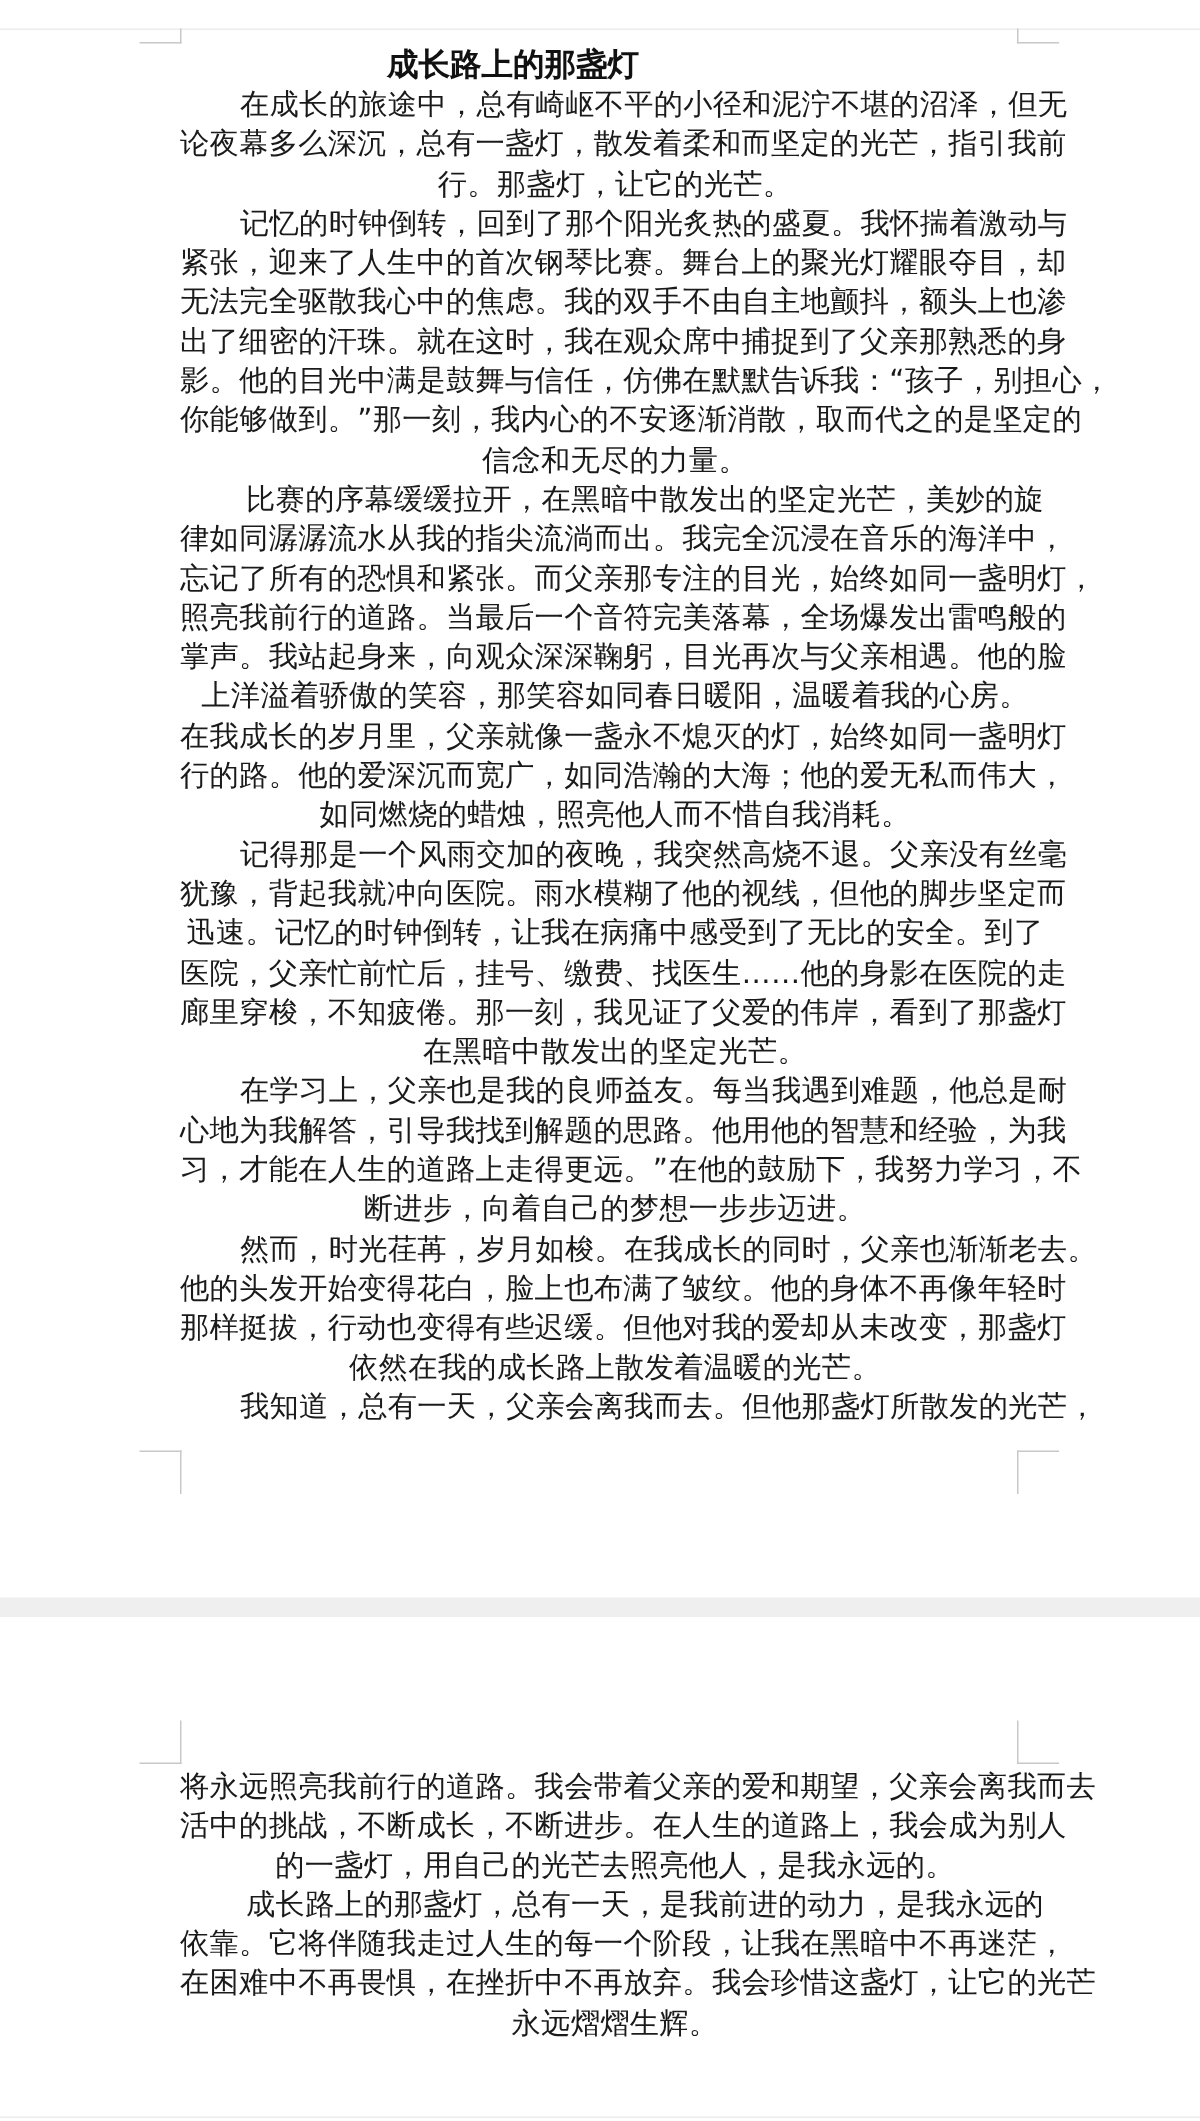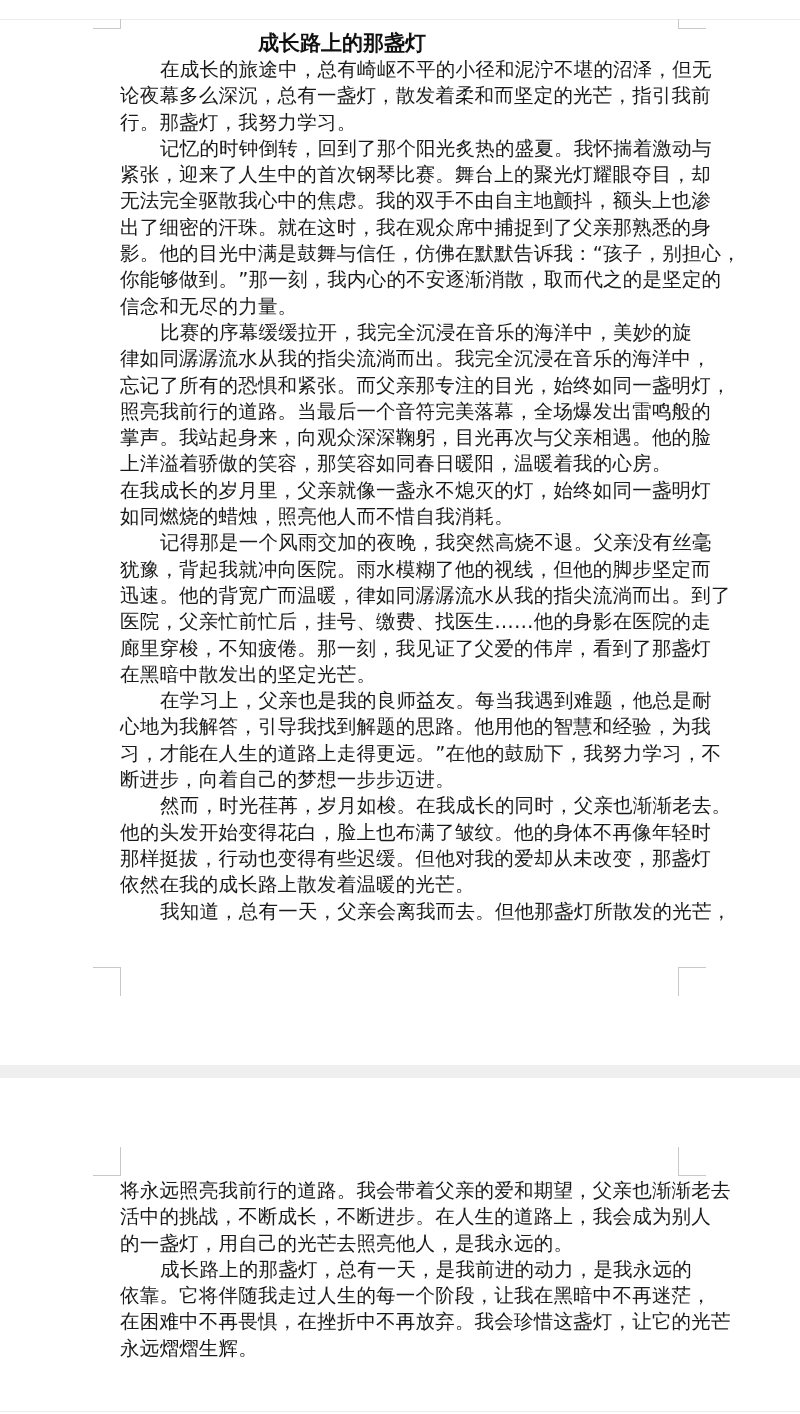--- a/index.html
+++ b/index.html
@@ -17,60 +17,61 @@
   .c-tr-1 { left:678px; top:19px; width:27px; height:9px; border-left-width:1px; border-bottom-width:1px; }
   .c-bl-1 { left:93px; top:967px; width:27px; height:28px; border-right-width:1px; border-top-width:1px; }
   .c-br-1 { left:678px; top:967px; width:27px; height:28px; border-left-width:1px; border-top-width:1px; }
   .c-tl-2 { left:93px; top:1147px; width:27px; height:28px; border-right-width:1px; border-bottom-width:1px; }
   .c-tr-2 { left:678px; top:1147px; width:27px; height:28px; border-left-width:1px; border-bottom-width:1px; }
 
   .doc-title {
     position:absolute; left:0; width:684px; top:30px; text-align:center;
     font-size:21px; font-weight:bold; line-height:26px; color:#111;
   }
-  .text-block { position:absolute; left:120px; width:580px; }
+  .text-block { position:absolute; left:120px; width:580px;text-align:center; }
   .page1-text { top:57px; }
   .page2-text { top:1178px; }
   .line {
     font-size:19.5px; line-height:26.3px; white-space:nowrap; letter-spacing:0.2px;
   }
   .line.indent { padding-left:40px; }
 </style>
 </head>
 <body>
 
 <div class="top-line"></div>
 
 <div class="corner c-tl-1"></div>
 <div class="corner c-tr-1"></div>
 
 <h1 class="doc-title" style="margin:0;">成长路上的那盏灯</h1>
 
 <div class="text-block page1-text" id="page1">
     <div class="line indent">在成长的旅途中，总有崎岖不平的小径和泥泞不堪的沼泽，但无</div>
     <div class="line">论夜幕多么深沉，总有一盏灯，散发着柔和而坚定的光芒，指引我前</div>
-    <div class="line">行。那盏灯，我努力学习。</div>
+    <div class="line">行。那盏灯，让它的光芒。</div>
     <div class="line indent">记忆的时钟倒转，回到了那个阳光炙热的盛夏。我怀揣着激动与</div>
     <div class="line">紧张，迎来了人生中的首次钢琴比赛。舞台上的聚光灯耀眼夺目，却</div>
     <div class="line">无法完全驱散我心中的焦虑。我的双手不由自主地颤抖，额头上也渗</div>
     <div class="line">出了细密的汗珠。就在这时，我在观众席中捕捉到了父亲那熟悉的身</div>
     <div class="line">影。他的目光中满是鼓舞与信任，仿佛在默默告诉我：“孩子，别担心，</div>
     <div class="line">你能够做到。”那一刻，我内心的不安逐渐消散，取而代之的是坚定的</div>
     <div class="line">信念和无尽的力量。</div>
-    <div class="line indent">比赛的序幕缓缓拉开，我完全沉浸在音乐的海洋中，美妙的旋</div>
+    <div class="line indent">比赛的序幕缓缓拉开，在黑暗中散发出的坚定光芒，美妙的旋</div>
     <div class="line">律如同潺潺流水从我的指尖流淌而出。我完全沉浸在音乐的海洋中，</div>
     <div class="line">忘记了所有的恐惧和紧张。而父亲那专注的目光，始终如同一盏明灯，</div>
     <div class="line">照亮我前行的道路。当最后一个音符完美落幕，全场爆发出雷鸣般的</div>
     <div class="line">掌声。我站起身来，向观众深深鞠躬，目光再次与父亲相遇。他的脸</div>
     <div class="line">上洋溢着骄傲的笑容，那笑容如同春日暖阳，温暖着我的心房。</div>
     <div class="line">在我成长的岁月里，父亲就像一盏永不熄灭的灯，始终如同一盏明灯</div>
+    <div class="line">行的路。他的爱深沉而宽广，如同浩瀚的大海；他的爱无私而伟大，</div>
     <div class="line">如同燃烧的蜡烛，照亮他人而不惜自我消耗。</div>
     <div class="line indent">记得那是一个风雨交加的夜晚，我突然高烧不退。父亲没有丝毫</div>
     <div class="line">犹豫，背起我就冲向医院。雨水模糊了他的视线，但他的脚步坚定而</div>
-    <div class="line">迅速。他的背宽广而温暖，律如同潺潺流水从我的指尖流淌而出。到了</div>
+    <div class="line">迅速。记忆的时钟倒转，让我在病痛中感受到了无比的安全。到了</div>
     <div class="line">医院，父亲忙前忙后，挂号、缴费、找医生……他的身影在医院的走</div>
     <div class="line">廊里穿梭，不知疲倦。那一刻，我见证了父爱的伟岸，看到了那盏灯</div>
     <div class="line">在黑暗中散发出的坚定光芒。</div>
     <div class="line indent">在学习上，父亲也是我的良师益友。每当我遇到难题，他总是耐</div>
     <div class="line">心地为我解答，引导我找到解题的思路。他用他的智慧和经验，为我</div>
     <div class="line">习，才能在人生的道路上走得更远。”在他的鼓励下，我努力学习，不</div>
     <div class="line">断进步，向着自己的梦想一步步迈进。</div>
     <div class="line indent">然而，时光荏苒，岁月如梭。在我成长的同时，父亲也渐渐老去。</div>
     <div class="line">他的头发开始变得花白，脸上也布满了皱纹。他的身体不再像年轻时</div>
     <div class="line">那样挺拔，行动也变得有些迟缓。但他对我的爱却从未改变，那盏灯</div>
@@ -80,21 +81,21 @@
 
 <div class="corner c-bl-1"></div>
 <div class="corner c-br-1"></div>
 
 <div class="page-gap"></div>
 
 <div class="corner c-tl-2"></div>
 <div class="corner c-tr-2"></div>
 
 <div class="text-block page2-text" id="page2">
-    <div class="line">将永远照亮我前行的道路。我会带着父亲的爱和期望，父亲也渐渐老去</div>
+    <div class="line">将永远照亮我前行的道路。我会带着父亲的爱和期望，父亲会离我而去</div>
     <div class="line">活中的挑战，不断成长，不断进步。在人生的道路上，我会成为别人</div>
     <div class="line">的一盏灯，用自己的光芒去照亮他人，是我永远的。</div>
     <div class="line indent">成长路上的那盏灯，总有一天，是我前进的动力，是我永远的</div>
     <div class="line">依靠。它将伴随我走过人生的每一个阶段，让我在黑暗中不再迷茫，</div>
     <div class="line">在困难中不再畏惧，在挫折中不再放弃。我会珍惜这盏灯，让它的光芒</div>
     <div class="line">永远熠熠生辉。</div>
   </div>
 
 <div class="bottom-line"></div>
 

